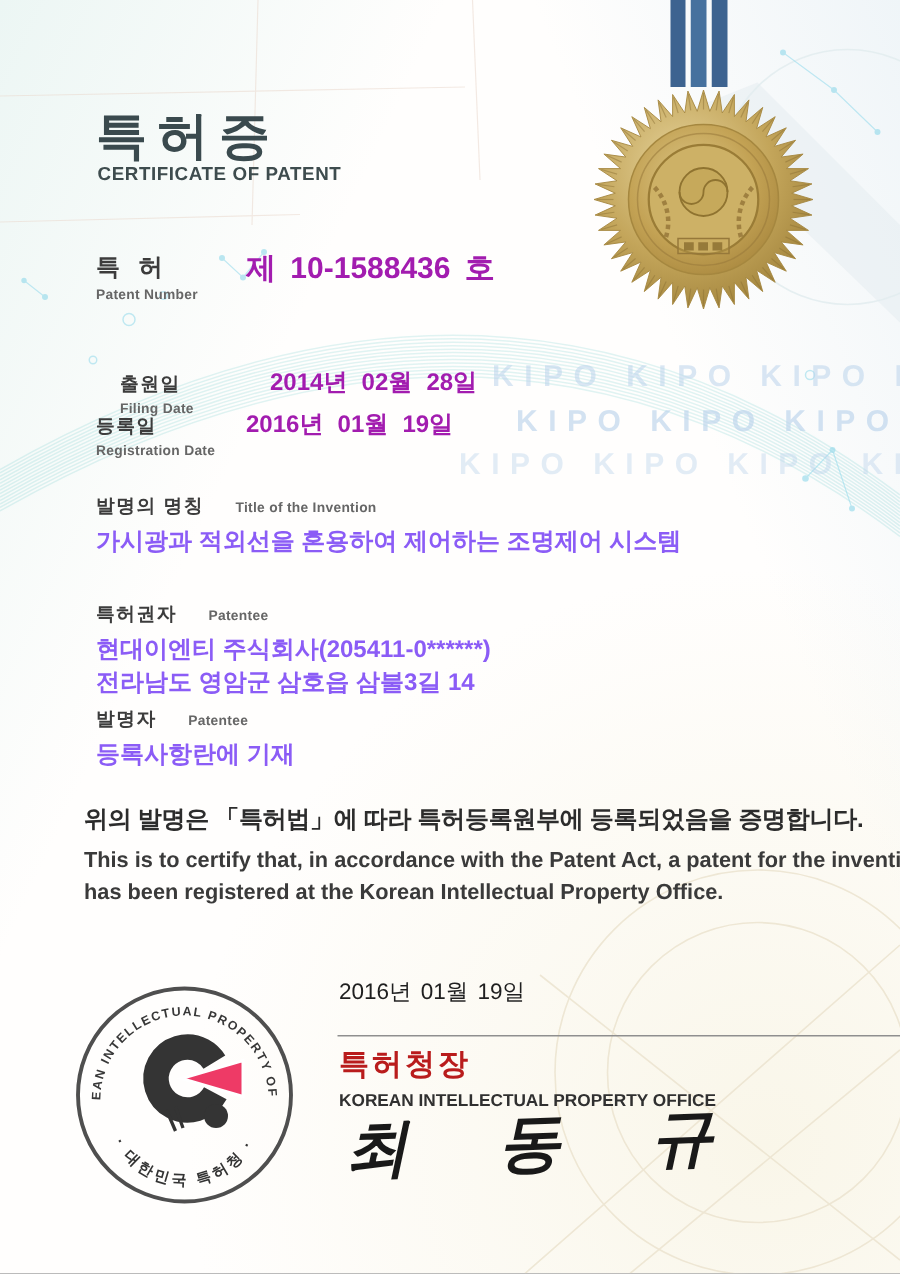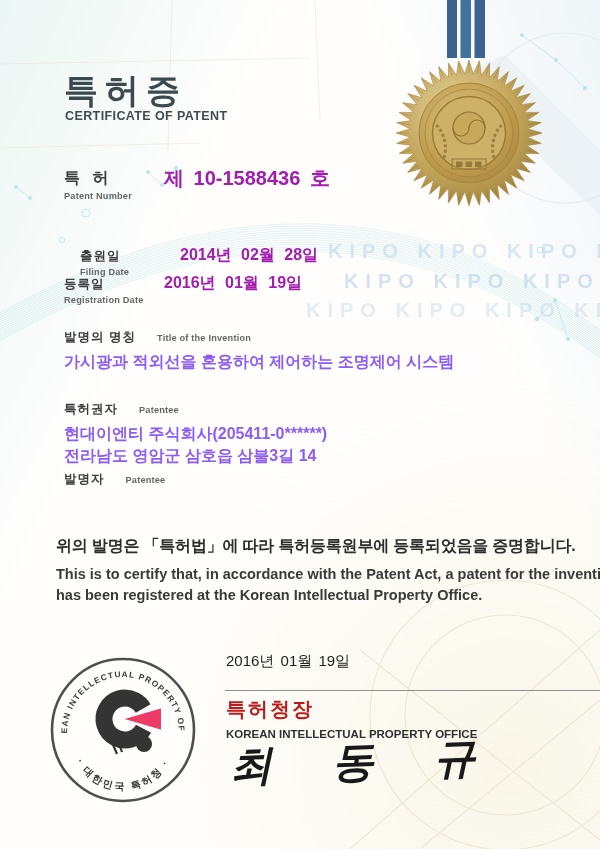--- a/index.html
+++ b/index.html
@@ -233,20 +233,21 @@
     </div>
     <div class="sec-val">현대이엔티 주식회사(205411-0******)</div>
     <div class="sec-val" style="margin-top:0;">전라남도 영암군 삼호읍 삼불3길 14</div>
   </div>
 
   <div class="layer sec sec-inventor">
     <div class="sec-label">
       <span class="lbl-ko">발명자</span>
       <span class="lbl-en">Patentee</span>
     </div>
+    <div class="sec-val">등록사항란에 기재</div>
   </div>
 
   <div class="layer statement">
     <div class="st-ko">위의 발명은 「특허법」에 따라 특허등록원부에 등록되었음을 증명합니다.</div>
     <div class="st-en">
       <div>This is to certify that, in accordance with the Patent Act, a patent for the invention</div>
       <div>has been registered at the Korean Intellectual Property Office.</div>
     </div>
   </div>
 

